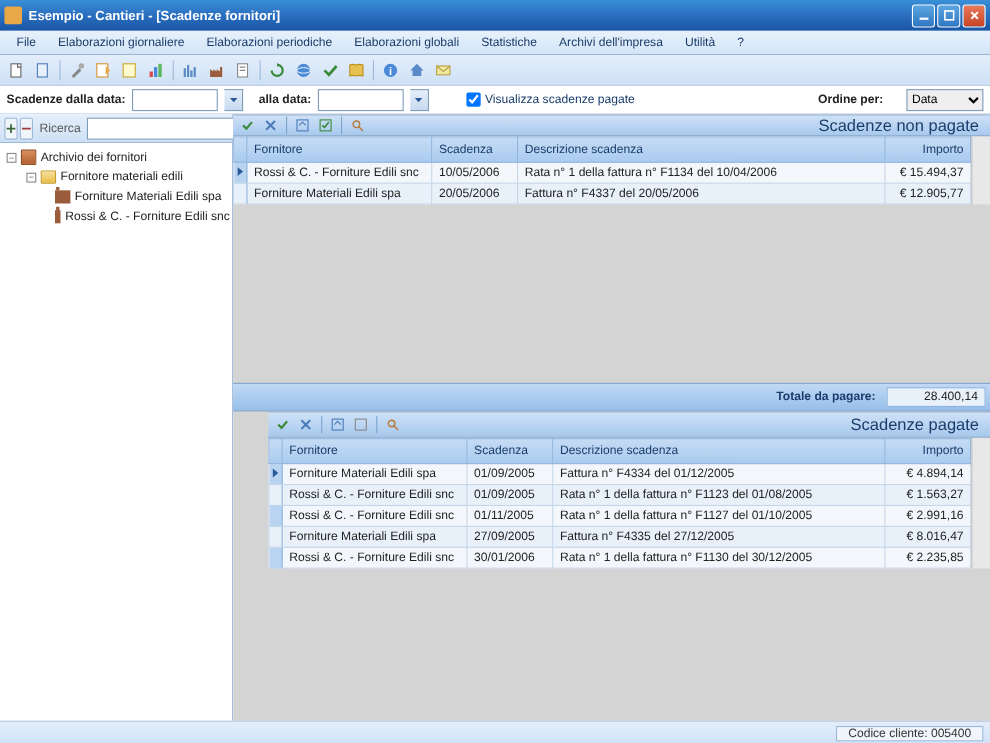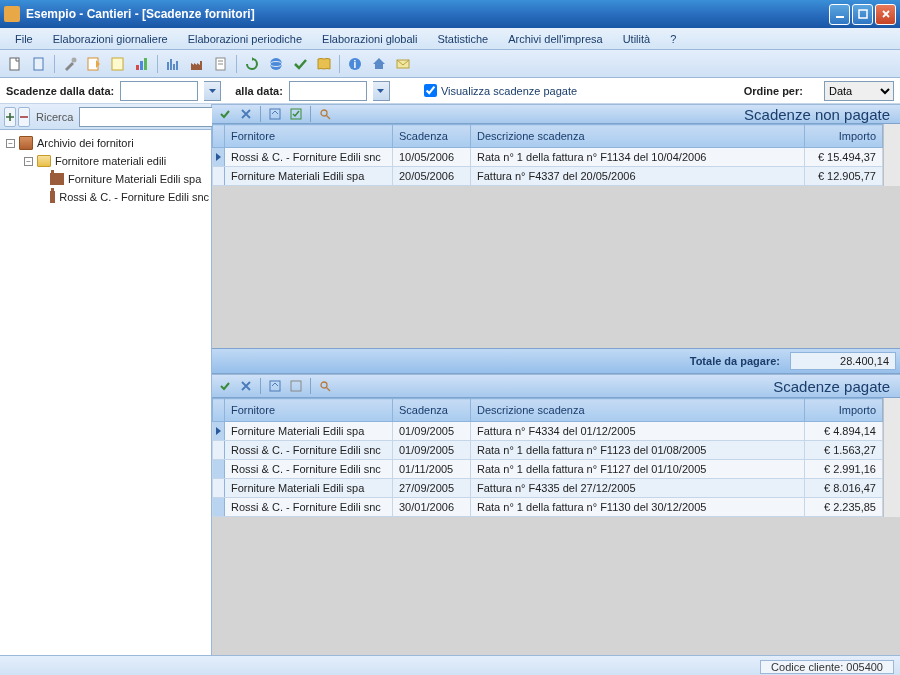--- a/index.html
+++ b/index.html
@@ -72,30 +72,30 @@
 .grid td.r { text-align: right; }
 .grid td.ind { width: 12px; background: #b8d4f0; text-align: center; padding: 0; border-right: 1px solid #8fb4dc;}
 .grid th.ind { width: 12px; padding: 0;}
 .row-ptr { display:inline-block; width:0; height:0; border-top:4px solid transparent; border-bottom:4px solid transparent; border-left:5px solid #2a5a9a; }
 .grid-body1 { height: 194px; overflow: auto; background: #d4d4d4; }
 .grid-body2 { flex: 1; overflow: auto; background: #d4d4d4; }
 .scrollv { width: 17px; background: #e8e8e8; border-left: 1px solid #c0c0c0; }
 
 .totbar { height: 26px; background: linear-gradient(to bottom,#c0d9f5,#96bfea); border-top: 1px solid #7ea3cc; border-bottom: 1px solid #7ea3cc; display: flex; align-items: center; justify-content: flex-end; padding: 0 4px; gap: 10px; }
 .totbar .lab { font-weight: bold; color: #1a3d6b; }
-.totbar .val { width: 106px; text-align: right; background: #e8f0fa; border: 1px solid #8fb4dc; padding: 2px 6px; color: #222; }
+.totbar .val { width: 90px; text-align: right; background: #e8f0fa; border: 1px solid #8fb4dc; padding: 2px 6px; color: #222; }
 
 
 .statusbar { height: 22px; background: linear-gradient(to bottom,#e4eefb,#cfe1f5); border-top: 1px solid #9cb8d9; display: flex; align-items: center; justify-content: flex-end; padding: 0 6px; gap: 0; }
 .statusbar .cell { border: 1px solid #9cb8d9; padding: 0 10px; background: #f0f5fb; color: #333; margin-left: 4px; }
 
 .grid-wrap { display:flex; }
 .grid-wrap .grid { flex:1; }
 .section-top { height: 244px; display:flex; flex-direction:column;}
-.section-bot { flex:1; display:flex; flex-direction:column; min-height:0;}
+.section-bot { flex:1; display:flex; flex-direction:column; min-height:0;padding-left:32px;}
 </style>
 </head>
 <body>
 
 <div class="titlebar">
   <div class="app-icon"></div>
   <div class="title-text">Esempio - Cantieri - [Scadenze fornitori]</div>
   <div class="win-controls">
     <div class="win-btn">
         <svg viewBox="0 0 10 10">

